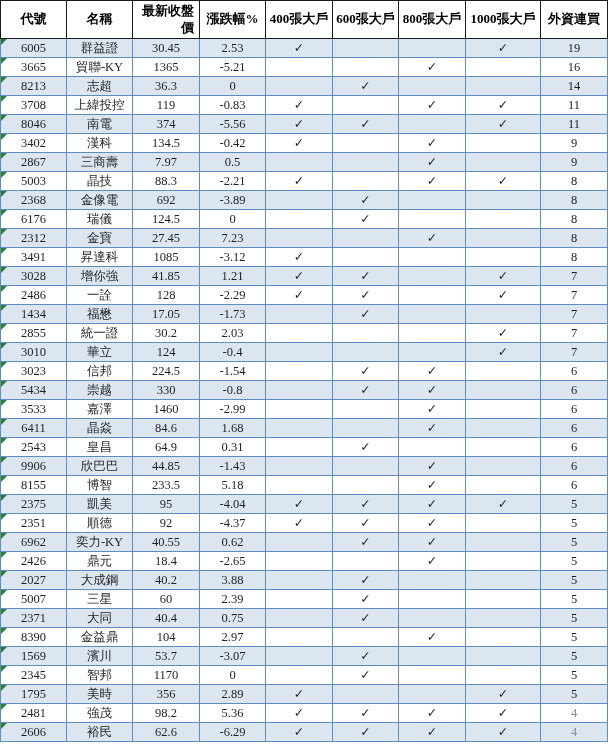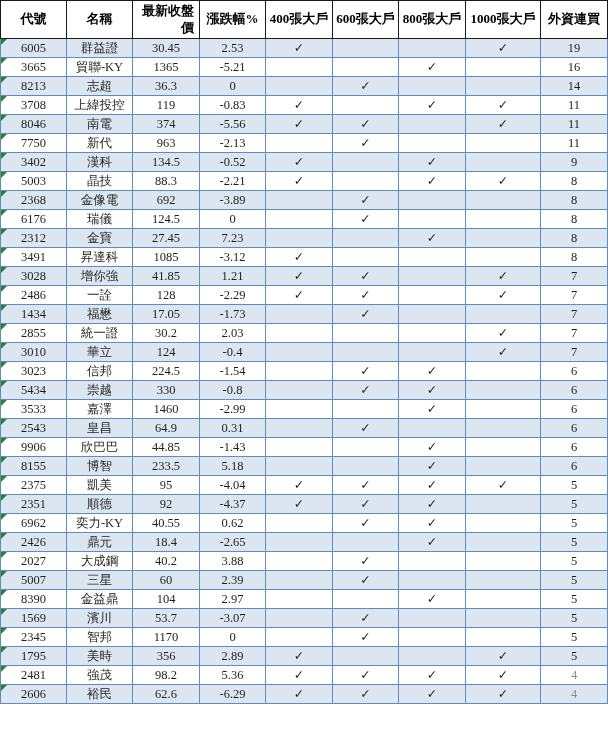--- a/index.html
+++ b/index.html
@@ -127,36 +127,36 @@
         <td><span>南電</span></td>
         <td><span>374</span></td>
         <td><span>-5.56</span></td>
         <td><span>✓</span></td>
         <td><span>✓</span></td>
         <td></td>
         <td><span>✓</span></td>
         <td><span>11</span></td>
       </tr>
       <tr>
-        <td><span class="err-tri"></span><span>7750</span></td>
-        <td><span>新代</span></td>
-        <td><span>963</span></td>
-        <td><span>-2.13</span></td>
-        <td></td>
-        <td><span>✓</span></td>
-        <td></td>
-        <td></td>
-        <td><span>11</span></td>
-      </tr>
-      <tr>
         <td><span class="err-tri"></span><span>3402</span></td>
         <td><span>漢科</span></td>
         <td><span>134.5</span></td>
-        <td><span>-0.52</span></td>
-        <td><span>✓</span></td>
+        <td><span>-0.42</span></td>
+        <td><span>✓</span></td>
+        <td></td>
+        <td><span>✓</span></td>
+        <td></td>
+        <td><span>9</span></td>
+      </tr>
+      <tr>
+        <td><span class="err-tri"></span><span>2867</span></td>
+        <td><span>三商壽</span></td>
+        <td><span>7.97</span></td>
+        <td><span>0.5</span></td>
+        <td></td>
         <td></td>
         <td><span>✓</span></td>
         <td></td>
         <td><span>9</span></td>
       </tr>
       <tr>
         <td><span class="err-tri"></span><span>5003</span></td>
         <td><span>晶技</span></td>
         <td><span>88.3</span></td>
         <td><span>-2.21</span></td>
@@ -292,20 +292,31 @@
         <td><span>嘉澤</span></td>
         <td><span>1460</span></td>
         <td><span>-2.99</span></td>
         <td></td>
         <td></td>
         <td><span>✓</span></td>
         <td></td>
         <td><span>6</span></td>
       </tr>
       <tr>
+        <td><span class="err-tri"></span><span>6411</span></td>
+        <td><span>晶焱</span></td>
+        <td><span>84.6</span></td>
+        <td><span>1.68</span></td>
+        <td></td>
+        <td></td>
+        <td><span>✓</span></td>
+        <td></td>
+        <td><span>6</span></td>
+      </tr>
+      <tr>
         <td><span class="err-tri"></span><span>2543</span></td>
         <td><span>皇昌</span></td>
         <td><span>64.9</span></td>
         <td><span>0.31</span></td>
         <td></td>
         <td><span>✓</span></td>
         <td></td>
         <td></td>
         <td><span>6</span></td>
       </tr>
@@ -391,20 +402,31 @@
         <td><span>三星</span></td>
         <td><span>60</span></td>
         <td><span>2.39</span></td>
         <td></td>
         <td><span>✓</span></td>
         <td></td>
         <td></td>
         <td><span>5</span></td>
       </tr>
       <tr>
+        <td><span class="err-tri"></span><span>2371</span></td>
+        <td><span>大同</span></td>
+        <td><span>40.4</span></td>
+        <td><span>0.75</span></td>
+        <td></td>
+        <td><span>✓</span></td>
+        <td></td>
+        <td></td>
+        <td><span>5</span></td>
+      </tr>
+      <tr>
         <td><span class="err-tri"></span><span>8390</span></td>
         <td><span>金益鼎</span></td>
         <td><span>104</span></td>
         <td><span>2.97</span></td>
         <td></td>
         <td></td>
         <td><span>✓</span></td>
         <td></td>
         <td><span>5</span></td>
       </tr>

